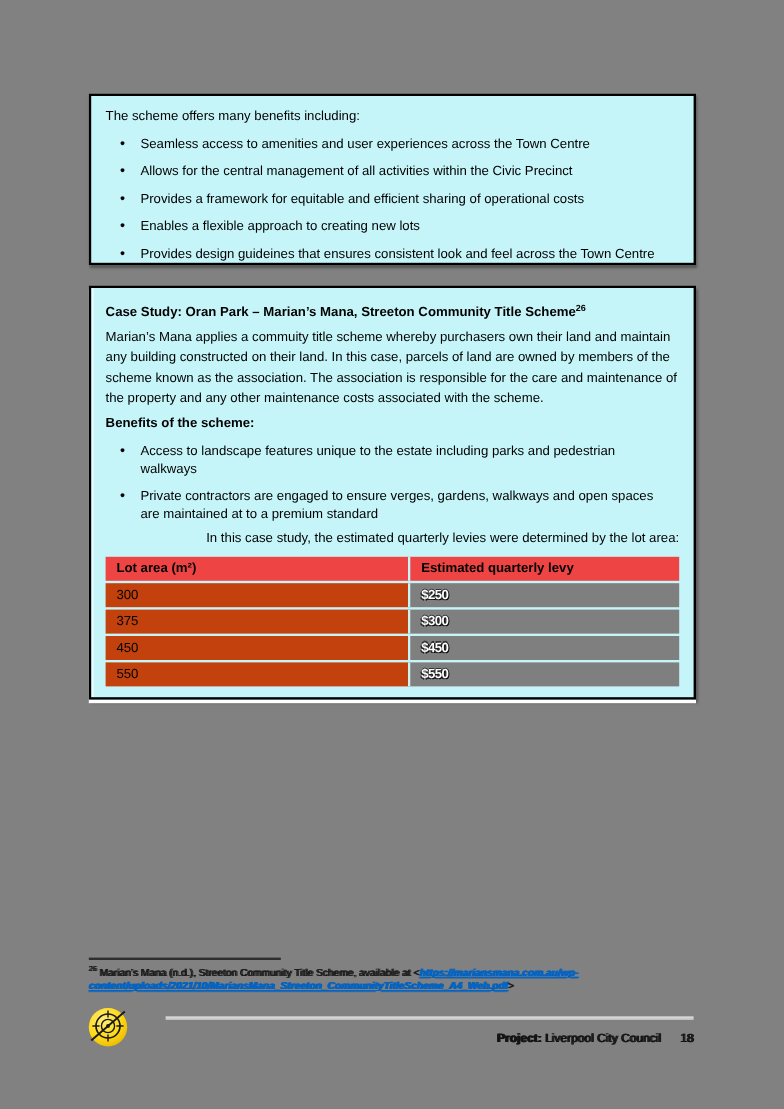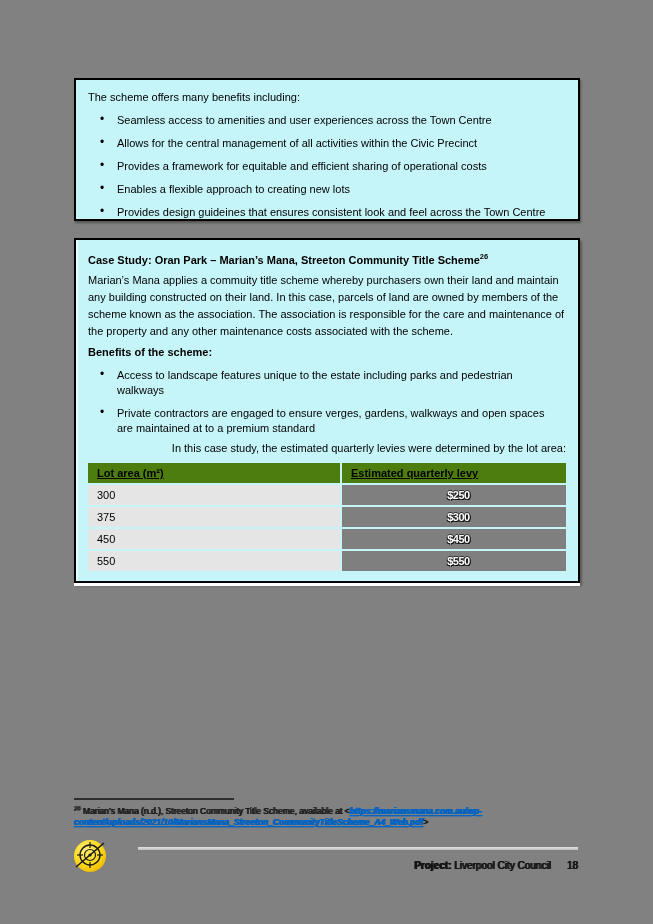--- a/index.html
+++ b/index.html
@@ -41,26 +41,26 @@
   
   table.levy{
     border-collapse:separate;border-spacing:0 2px;
     width:100%;margin-top:5px;
     font-size:11px;
   }
   table.levy th, table.levy td{
     height:20px;padding:0 0 0 9px;text-align:left;vertical-align:middle;
   }
   table.levy th{
-    background:#4d7c0f;font-weight:bold;text-decoration:underline;
+    background:#ef4444;font-weight:bold;
   }
   table.levy col.c1{width:254px;}
-  table.levy td.lot{background:#e5e5e5;border-right:2px solid #c6f5f9;}
+  table.levy td.lot{background:#c2410c;border-right:2px solid #c6f5f9;}
   table.levy th.h1{border-right:2px solid #c6f5f9;}
-  table.levy td.levy-val{background:#7f7f7f;text-align:center;}
+  table.levy td.levy-val{background:#7f7f7f;}
   .redacted{
     color:#ffffff;font-weight:bold;letter-spacing:-0.5px;
     text-shadow:1px 0 0 #1a1a1a, -1px 1px 0 #222, 0 -1px 0 #333, 1px 1px 0 #000;
     filter:blur(0.45px);
   }
 
   
   #footnote-rule{
     position:absolute;left:74px;top:798px;width:160px;height:2px;background:#2e2e2e;
   }

